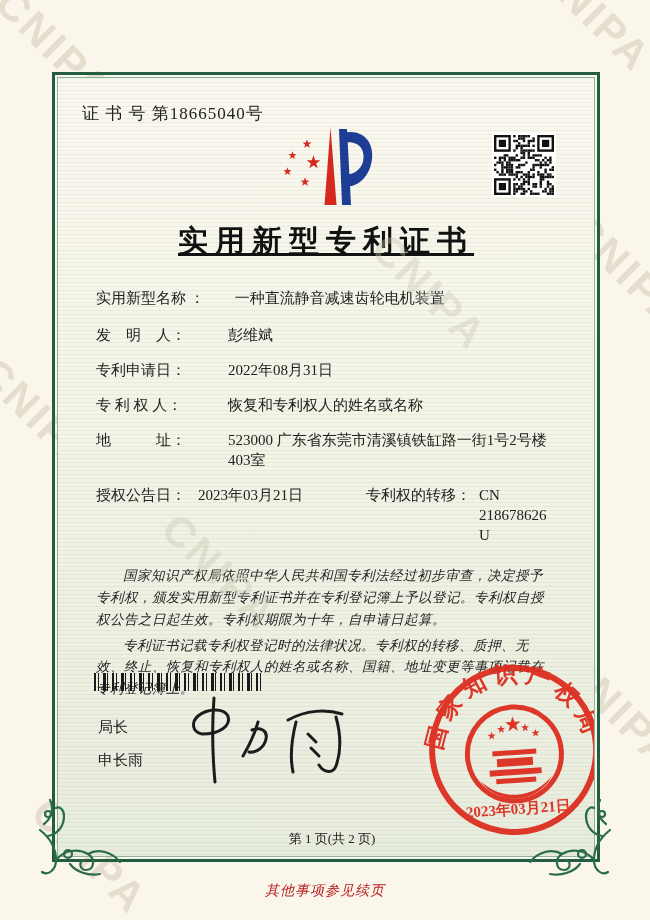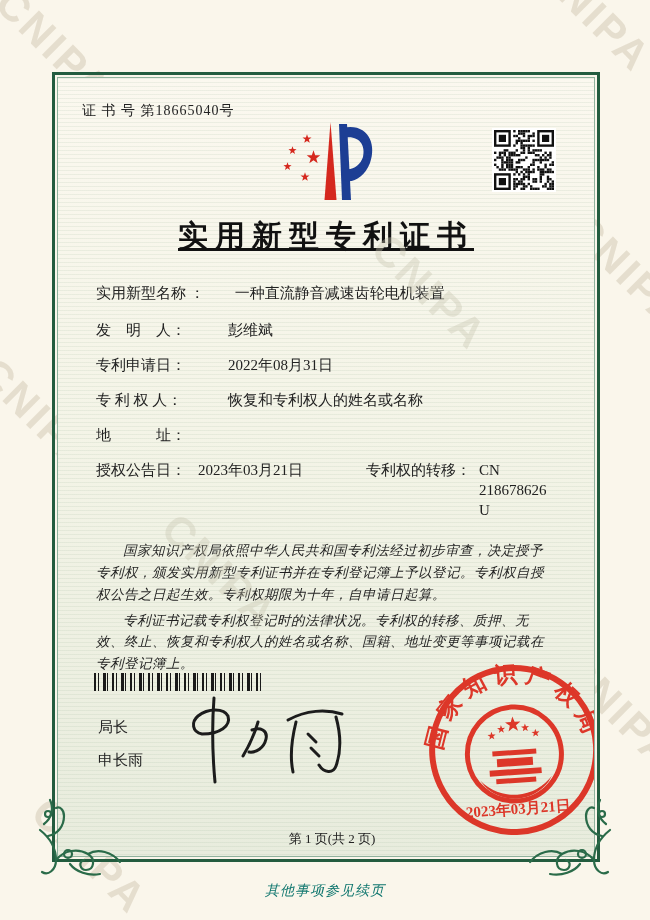--- a/index.html
+++ b/index.html
@@ -39,21 +39,21 @@
     background:
       repeating-linear-gradient(180deg, rgba(140,170,140,0.13) 0px, rgba(140,170,140,0.13) 1px, rgba(0,0,0,0) 1px, rgba(0,0,0,0) 4px),
       linear-gradient(180deg,#fbf8ef 0%,#f4f4e7 45%,#e8ecdd 100%);
     overflow:hidden;
   }
   .flourish{position:absolute;z-index:3;width:96px;height:96px;}
   .flourish.bl{left:34px;bottom:34px;}
   .flourish.br{right:34px;bottom:34px;transform:scaleX(-1);}
   
   .content{position:relative;width:100%;height:100%;box-sizing:border-box;padding:24px 24px 0 24px;}
-  .cert-no{font-size:14px;letter-spacing:1px;color:#222;}
+  .cert-no{font-size:17px;letter-spacing:1px;color:#222;}
   .logo-row{position:relative;height:92px;margin-top:-6px;}
   .cnipa-logo{position:absolute;left:50%;top:2px;transform:translateX(-50%);}
   .qr{position:absolute;right:14px;top:14px;width:60px;height:60px;background:#fff;padding:2px;}
   .title{
     text-align:center;
     font-size:30px;font-weight:bold;
     letter-spacing:7px;
     margin:10px 0 26px 0;
     color:#111;
     text-decoration:underline;
@@ -83,21 +83,21 @@
       #1a1a1a 9px 12px, transparent 12px 13px,
       #1a1a1a 13px 14px, transparent 14px 18px);
   }
   .officer{position:absolute;left:40px;top:640px;font-family:"Liberation Sans","DejaVu Sans",sans-serif;font-size:15px;color:#222;}
   .officer div{margin-bottom:14px;}
   .signature{position:absolute;left:118px;top:612px;}
   .seal{position:absolute;left:364px;top:580px;transform:rotate(-4deg);opacity:0.93;}
   .pagenum{position:absolute;left:12px;right:0;bottom:8px;text-align:center;font-size:13px;color:#222;}
   .cont-note{
     position:absolute;left:0;right:0;top:882px;
-    text-align:center;font-size:14px;font-style:italic;color:#0f766e;z-index:2;
+    text-align:center;font-size:14px;font-style:italic;color:#b91c1c;z-index:2;
     letter-spacing:1px;
     font-family:Liberation Mono, monospace;
   }
 </style>
 </head>
 <body>
 
 <div class="page">
 
   <div class="wm" style="left:-18px;top:22px;">CNIPA</div>
@@ -378,20 +378,21 @@
           <div class="field">
             <span class="lbl">专利申请日：</span>
             <span class="val">2022年08月31日</span>
           </div>
           <div class="field">
             <span class="lbl">专 利 权 人：</span>
             <span class="val">恢复和专利权人的姓名或名称</span>
           </div>
           <div class="field">
             <span class="lbl">地　　　址：</span>
+            <span class="val">523000 广东省东莞市清溪镇铁缸路一街1号2号楼403室</span>
           </div>
           <div class="field">
             <span class="lbl">授权公告日：</span>
             <span class="val2wrap">
               <span class="vhalf">2023年03月21日</span>
               <span class="lbl" style="flex:0 0 auto;margin-right:8px;">专利权的转移：</span>
               <span>CN 218678626 U</span>
             </span>
           </div>
         </div>

